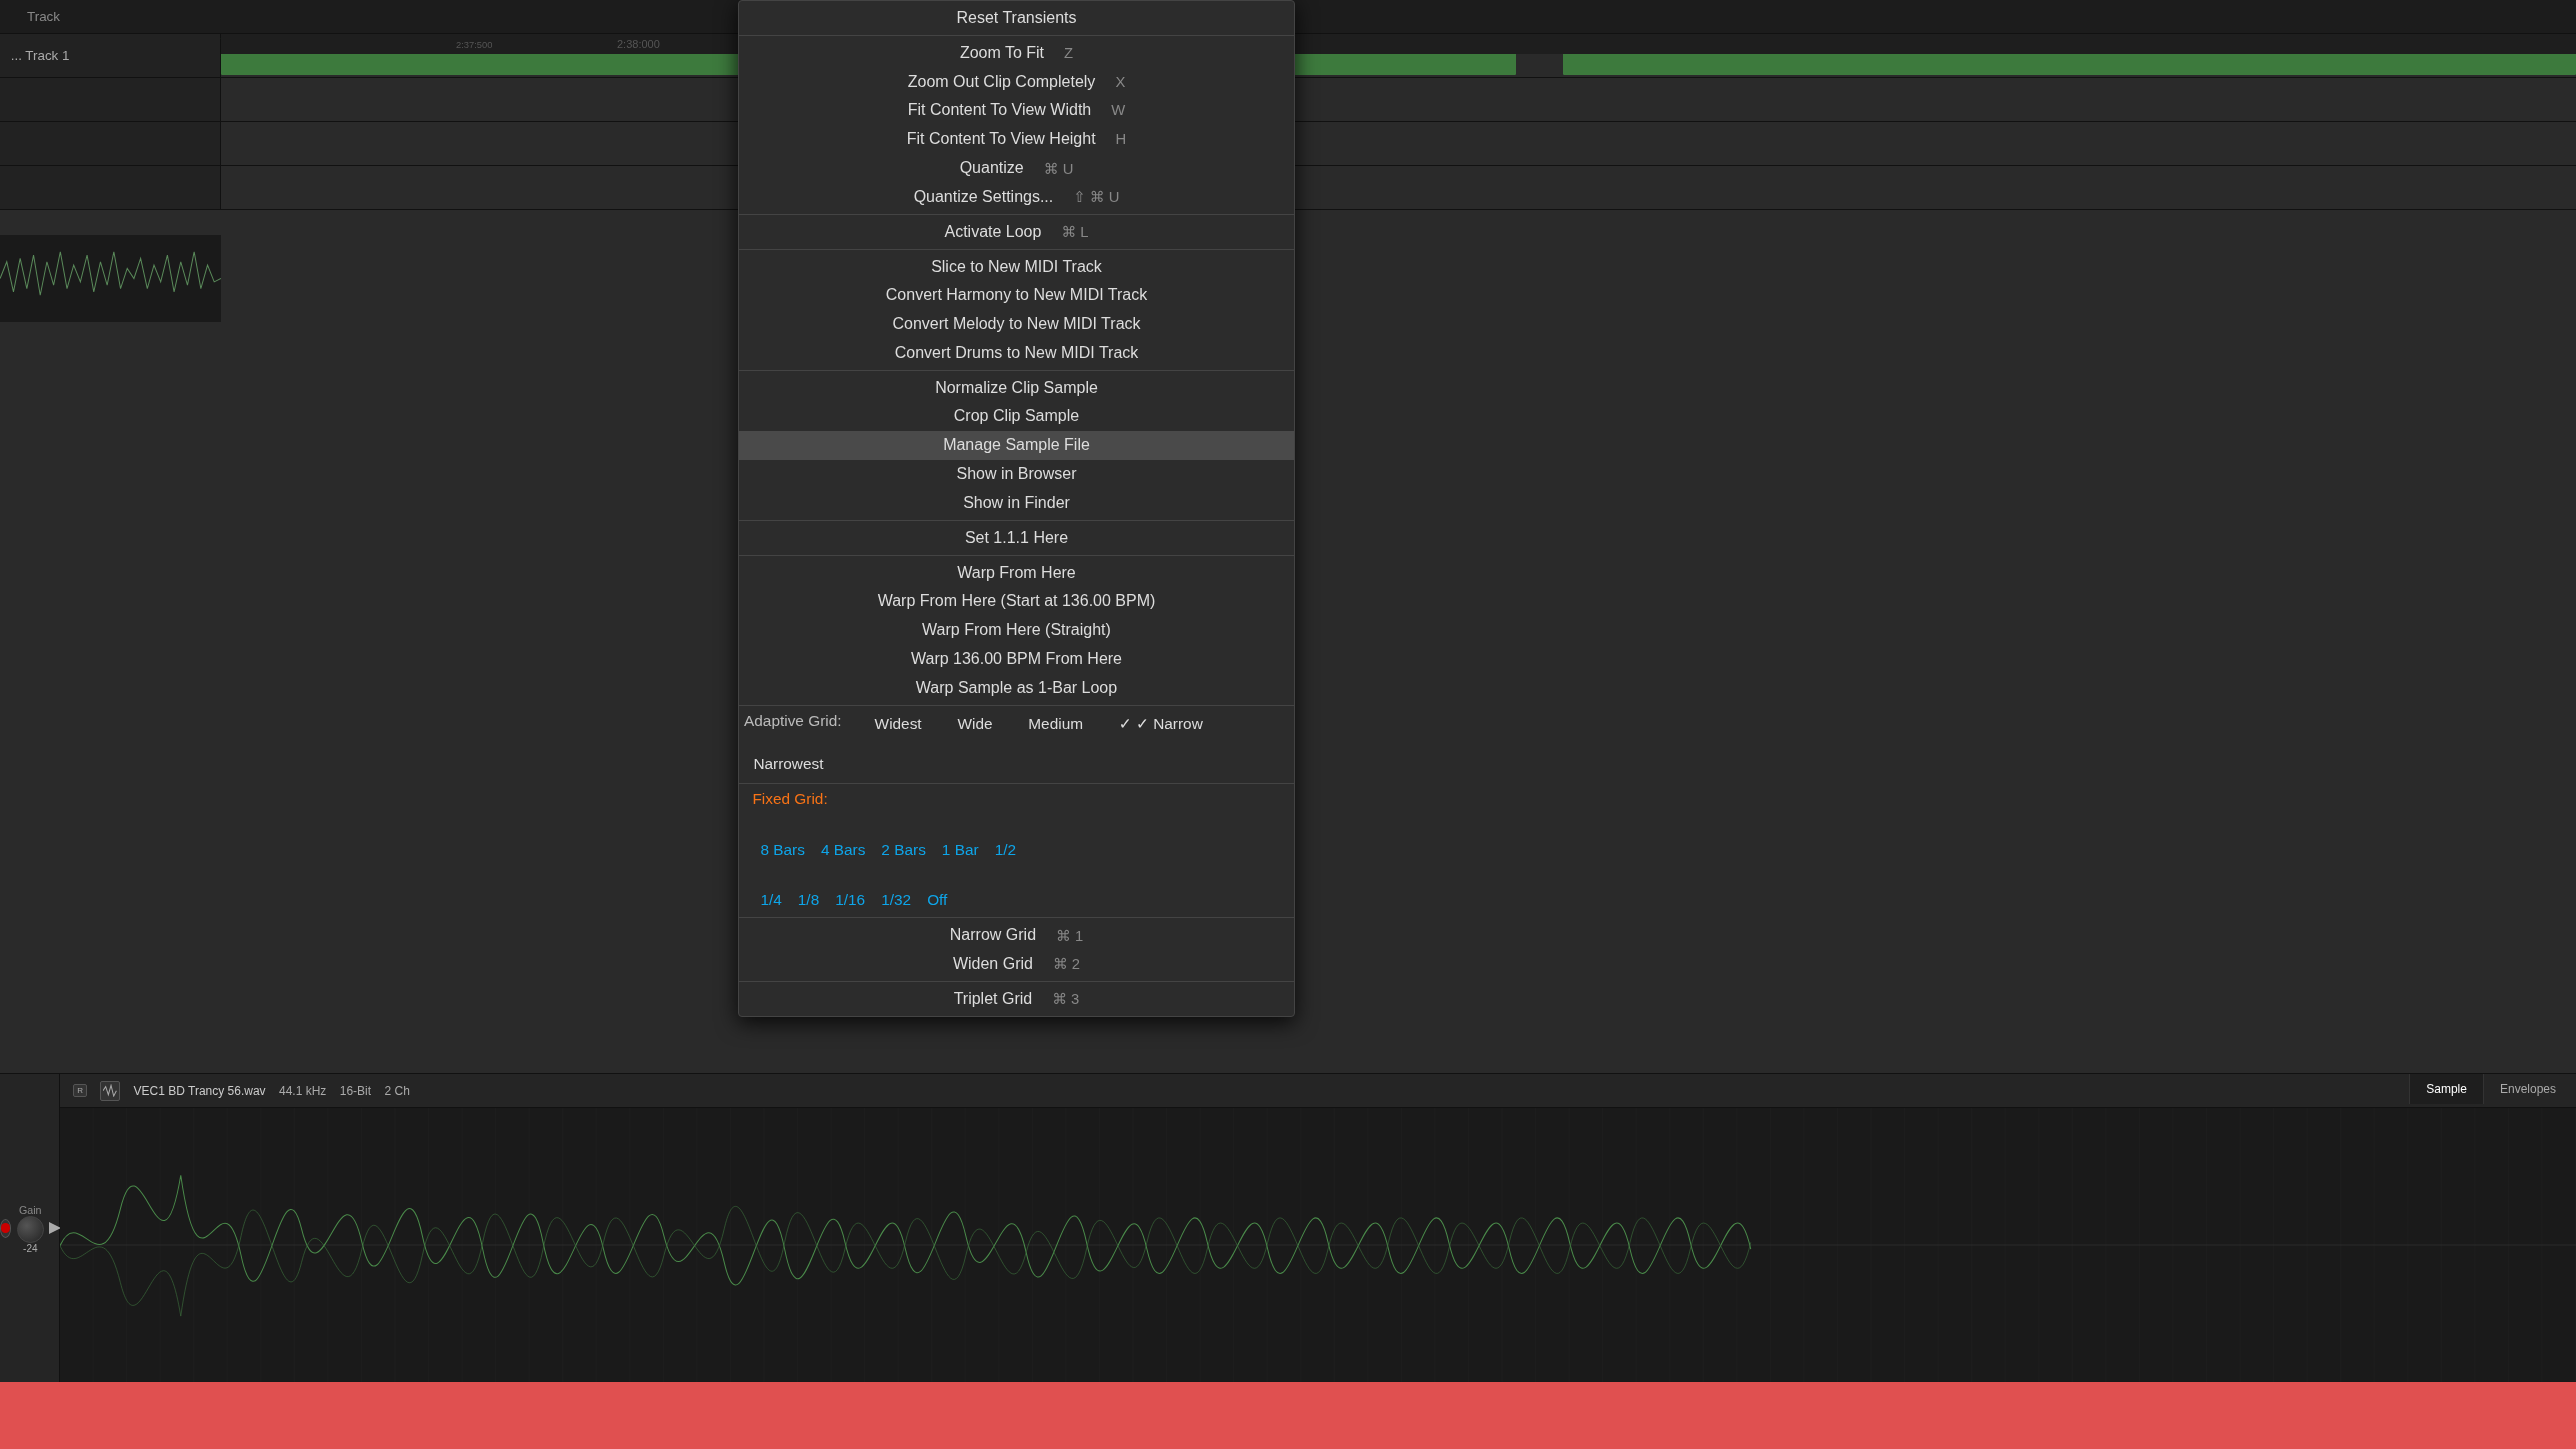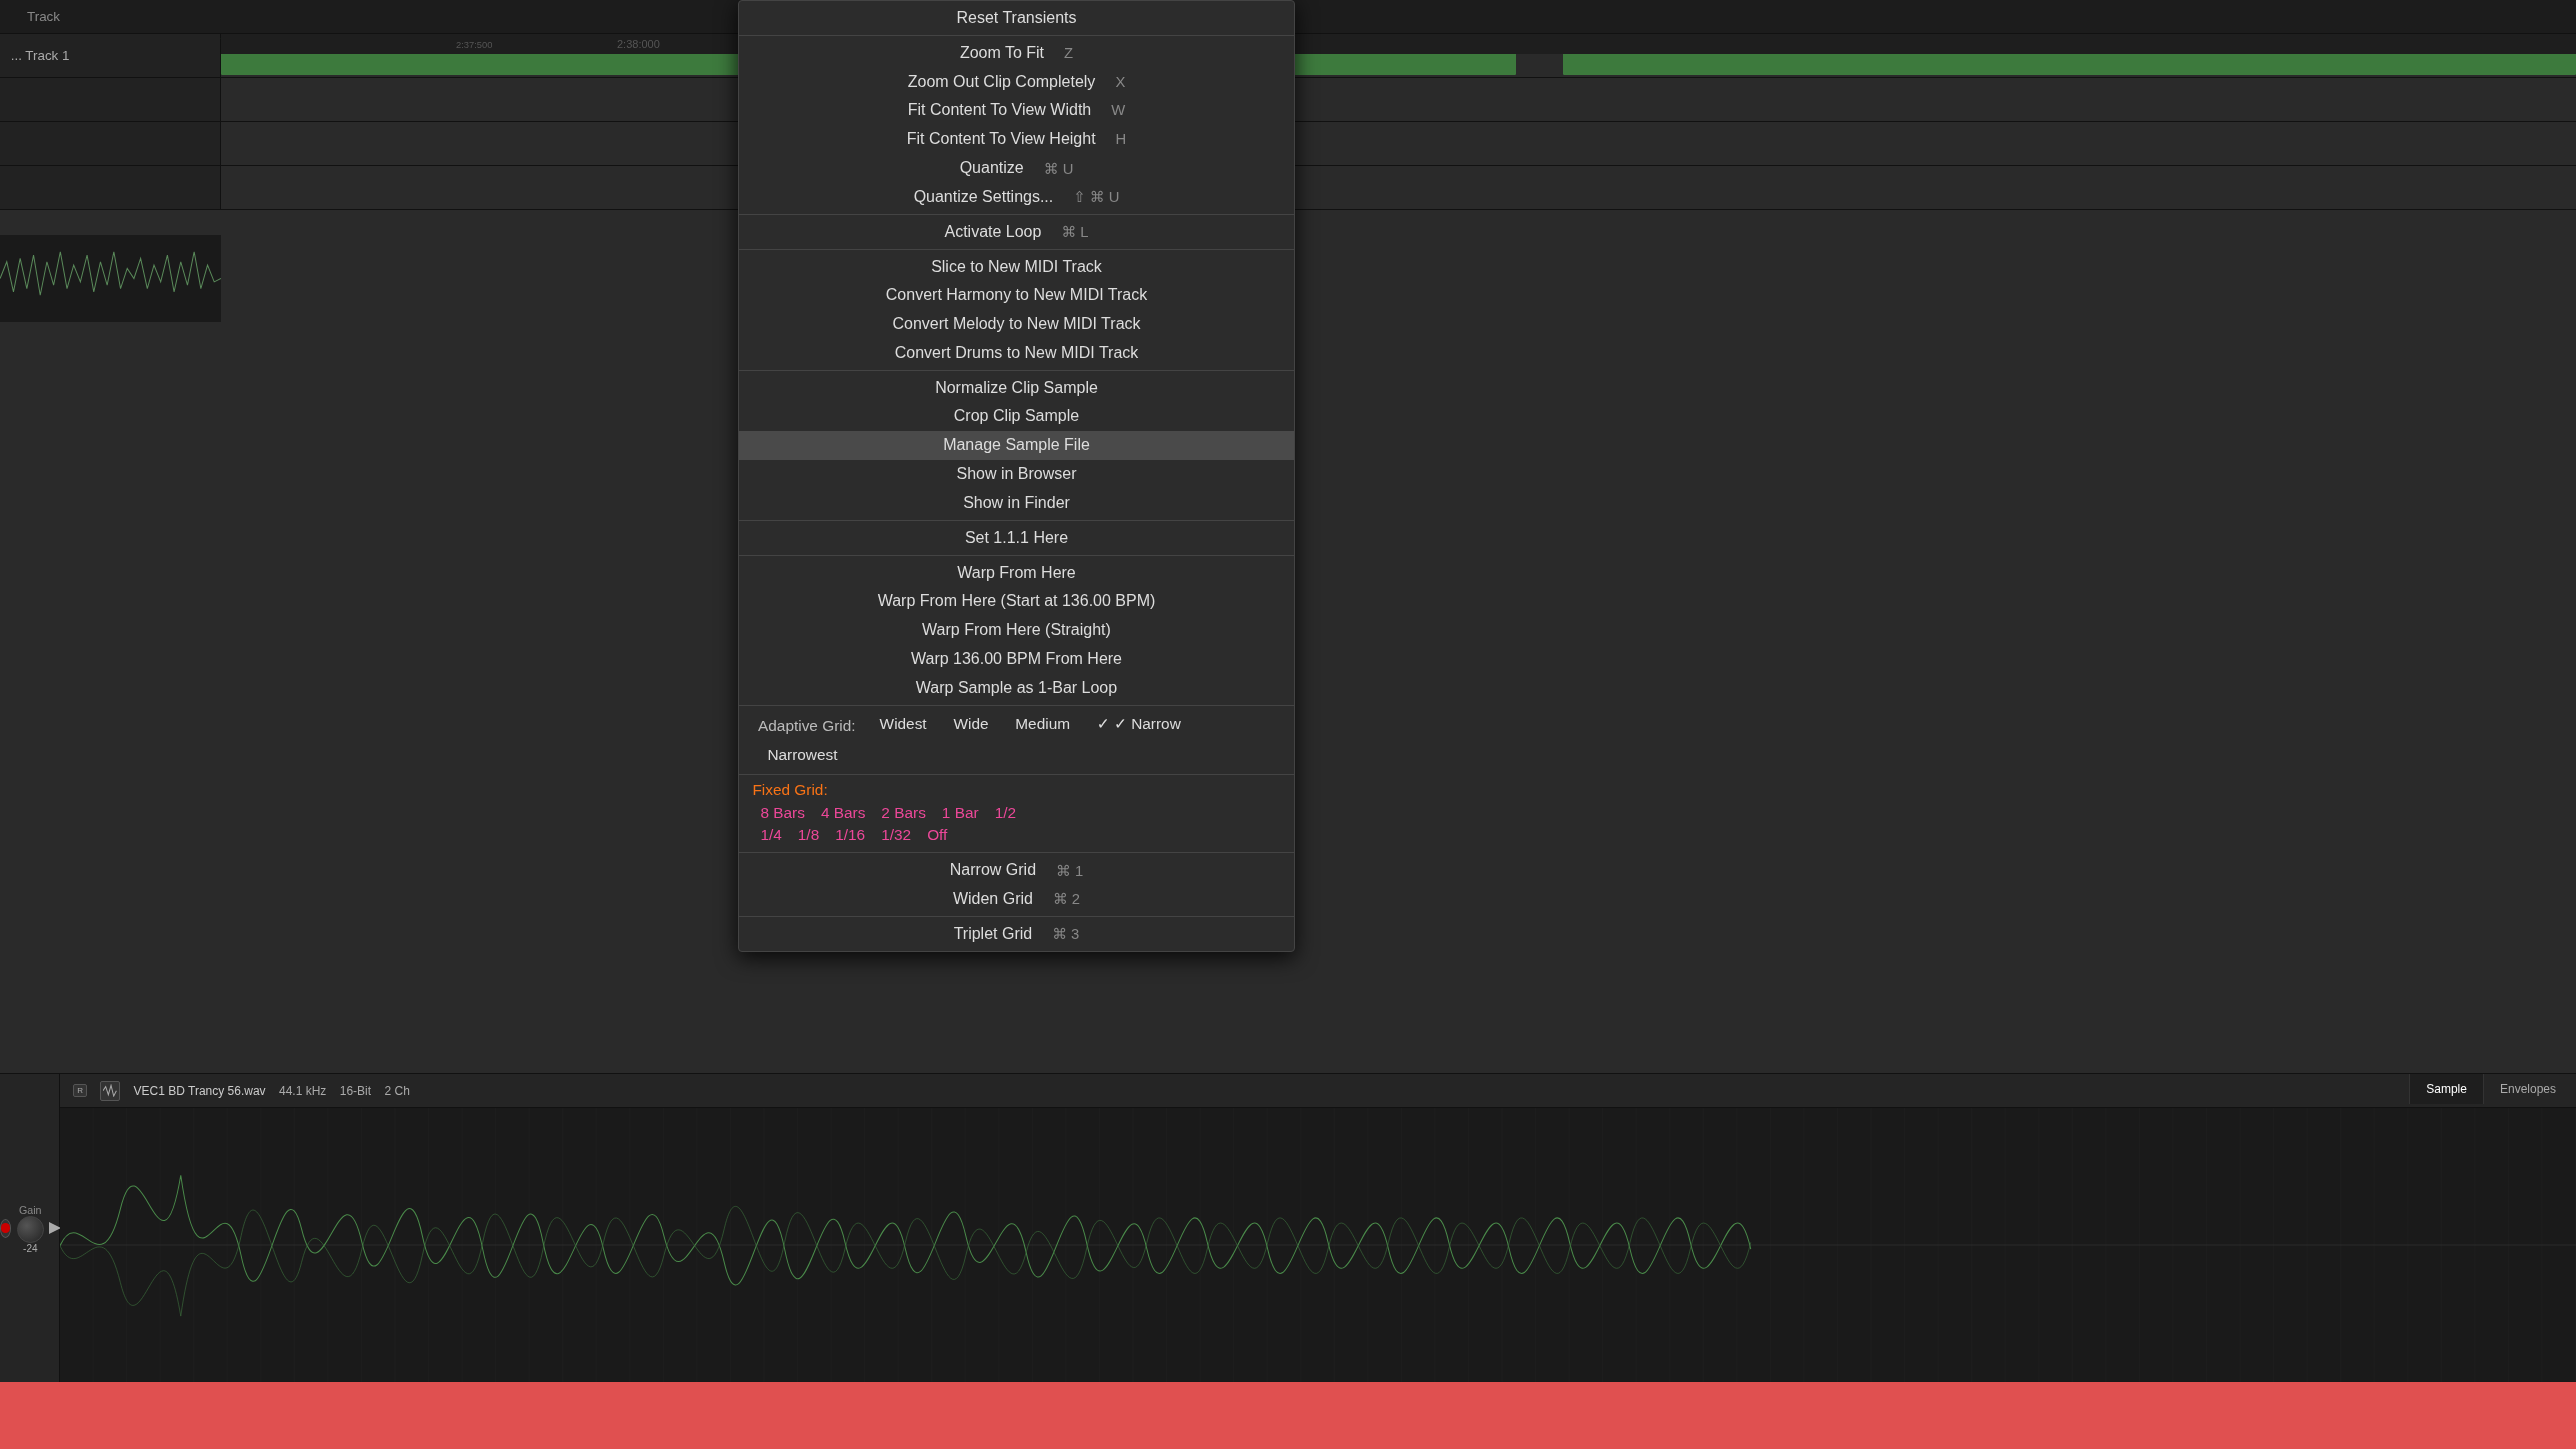--- a/index.html
+++ b/index.html
@@ -155,23 +155,23 @@
 
     .menu-separator {
       height: 0.7px;
       background: #444;
       margin: 2.7px 0;
     }
 
     
     .adaptive-grid-row {
       display: flex;
-      align-items: flex-end;
-      padding: 4px 19px;
-      gap: 8px;
+      align-items: flex-start;
+      padding: 4px 5px;
+      gap: 17px;
       flex-wrap: wrap;
     }
 
     .adaptive-grid-label {
       color: #bbb;
       font-size: 15.4px;
       margin-right: 6.7px;
     }
 
     .grid-option {
@@ -197,24 +197,25 @@
       margin-bottom: 2.7px;
     }
 
     .fixed-grid-row {
       display: flex;
       gap: 0;
       flex-wrap: wrap;
     }
 
     .fixed-grid-item {
-      color: #ec4899;
+      color: #0ea5e9;
       font-size: 15.4px;
       padding: 2px 8px;
       cursor: pointer;
+      margin-top: 28px;
     }
 
     
     .status-bar {
       position: absolute;
       bottom: 0; left: 0; right: 0;
       height: 67px;
       background: #e05050;
     }
 

